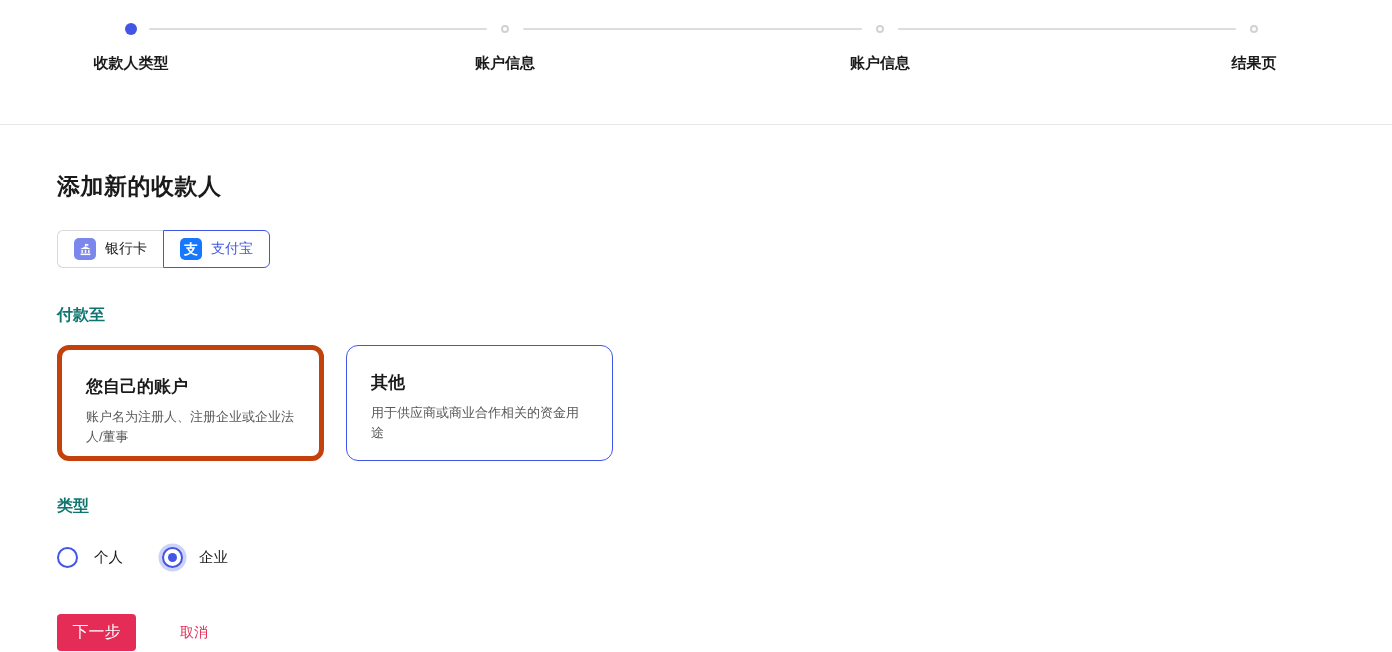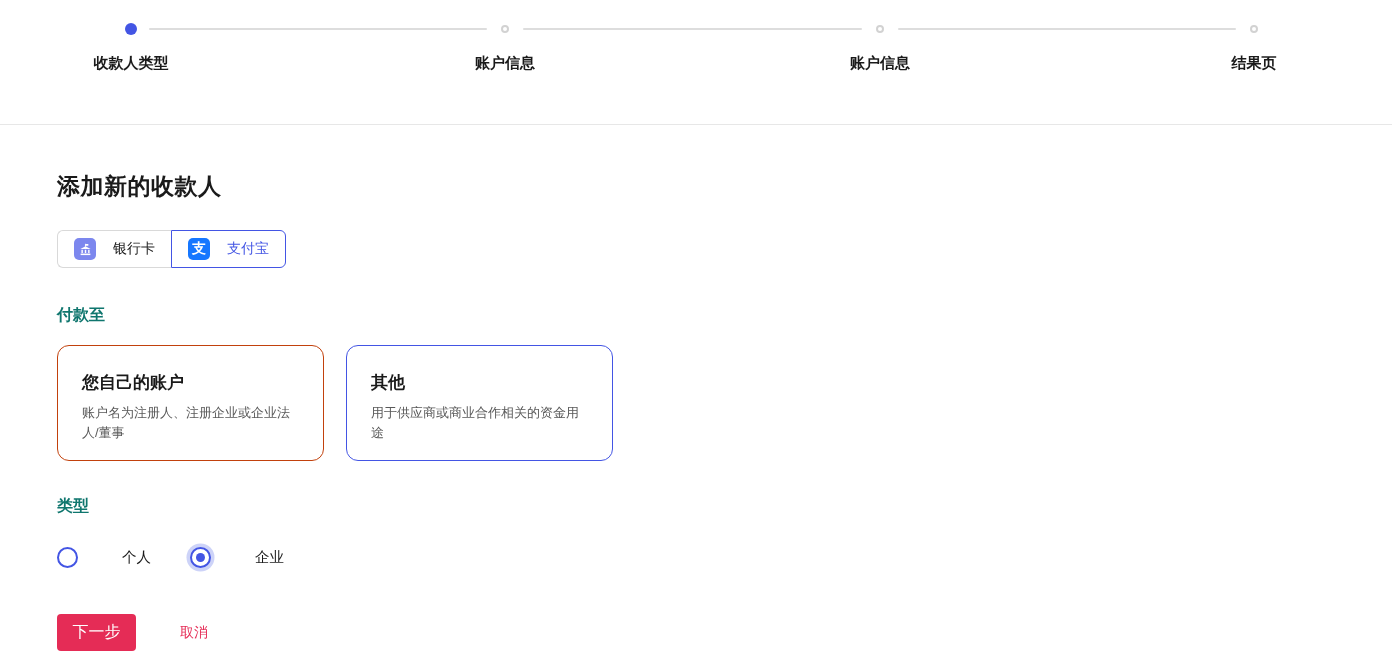--- a/index.html
+++ b/index.html
@@ -24,52 +24,52 @@
   .step-line{position:absolute;top:28px;height:2px;background:#dddddd;border-radius:1px;}
   .line-1{left:149px;width:338px;}
   .line-2{left:523px;width:339px;}
   .line-3{left:898px;width:338px;}
   
   .content{padding-left:57px;}
   .page-title{margin:46px 0 0;font-size:23px;font-weight:bold;letter-spacing:.5px;}
   
   .tab-group{display:inline-flex;margin-top:28px;}
   .method-tab{
-    display:flex;align-items:center;gap:17px;height:38px;padding:0 16px;
+    display:flex;align-items:center;gap:9px;height:38px;padding:0 16px;
     background:#fff;border:1px solid #d9d9d9;font-size:14px;color:#1a1a1a;
-    font-family:Liberation Serif, serif;cursor:pointer;
+    font-family:Liberation Sans, sans-serif;cursor:pointer;
   }
   .method-tab:first-child{border-radius:6px 0 0 6px;border-right:none;}
   .method-tab.selected{border:1px solid var(--primary-blue);color:var(--primary-blue);border-radius:0 6px 6px 0;}
   .tab-icon{width:22px;height:22px;border-radius:5px;display:flex;align-items:center;justify-content:center;flex:none;}
   .bank-icon{background:var(--bank-icon-bg);}
   .alipay-icon{background:var(--alipay-blue);color:#fff;font-size:14px;font-weight:bold;line-height:1;}
   
   .field-label{margin-top:37px;font-size:16px;color:#0f766e;font-weight:bold;}
   .field-label.type-label{margin-top:35px;}
   
   .card-row{display:flex;gap:22px;margin-top:19px;}
   .option-card{
-    width:267px;height:116px;border:1px solid #c2410c;border-radius:12px;
+    width:267px;height:116px;border:5px solid #c2410c;border-radius:12px;
     padding:25px 24px 0;background:#fff;cursor:pointer;
   }
   .option-card.selected{border:1.5px solid var(--primary-blue);}
   .card-title{font-size:17px;font-weight:bold;}
   .card-desc{margin-top:9px;font-size:13px;line-height:1.55;color:#595959;}
   
   .radio-row{display:flex;align-items:center;margin-top:30px;}
   .radio-option{display:flex;align-items:center;gap:16px;cursor:pointer;}
   .radio-option + .radio-option{margin-left:39px;}
   .radio{
     width:21px;height:21px;border:2px solid var(--primary-blue);border-radius:50%;
     background:#fff;display:inline-flex;align-items:center;justify-content:center;flex:none;
   }
   .radio.selected{box-shadow:0 0 0 3.5px #cdd3f8;}
   .radio.selected::after{content:"";width:9px;height:9px;border-radius:50%;background:var(--primary-blue);}
-  .radio-label{font-size:14.5px;color:#1a1a1a;margin-left:28px;}
+  .radio-label{font-size:14.5px;color:#1a1a1a;}
   
   .actions{display:flex;align-items:center;margin-top:46px;}
   .btn-primary{
     width:79px;height:37px;background:var(--brand-red);color:#fff;border:none;
     border-radius:4px;font-size:16px;font-family:inherit;cursor:pointer;
   }
   .btn-link{
     margin-left:44px;background:none;border:none;padding:0;color:var(--brand-red);
     font-size:14px;font-family:inherit;cursor:pointer;
   }

